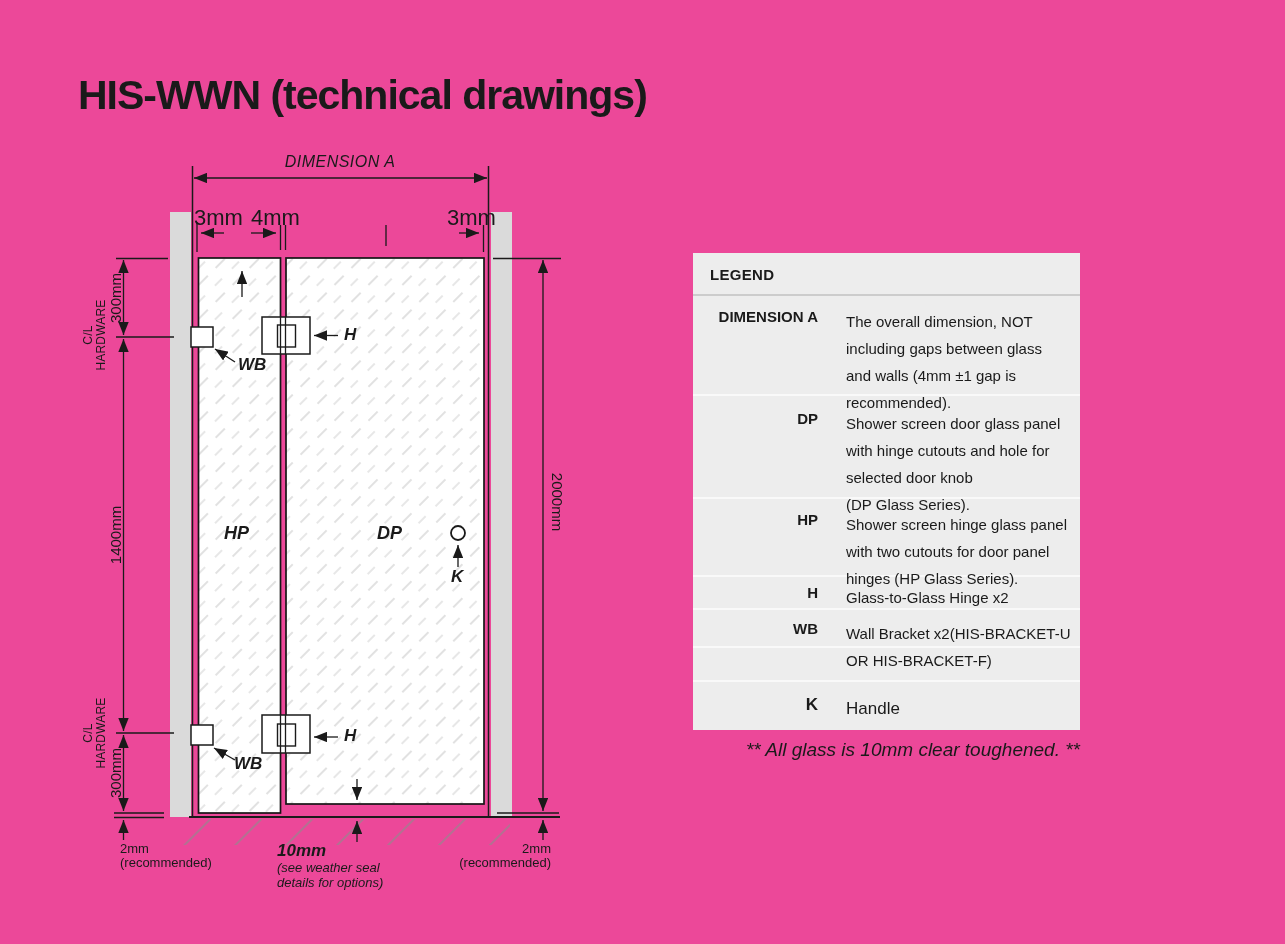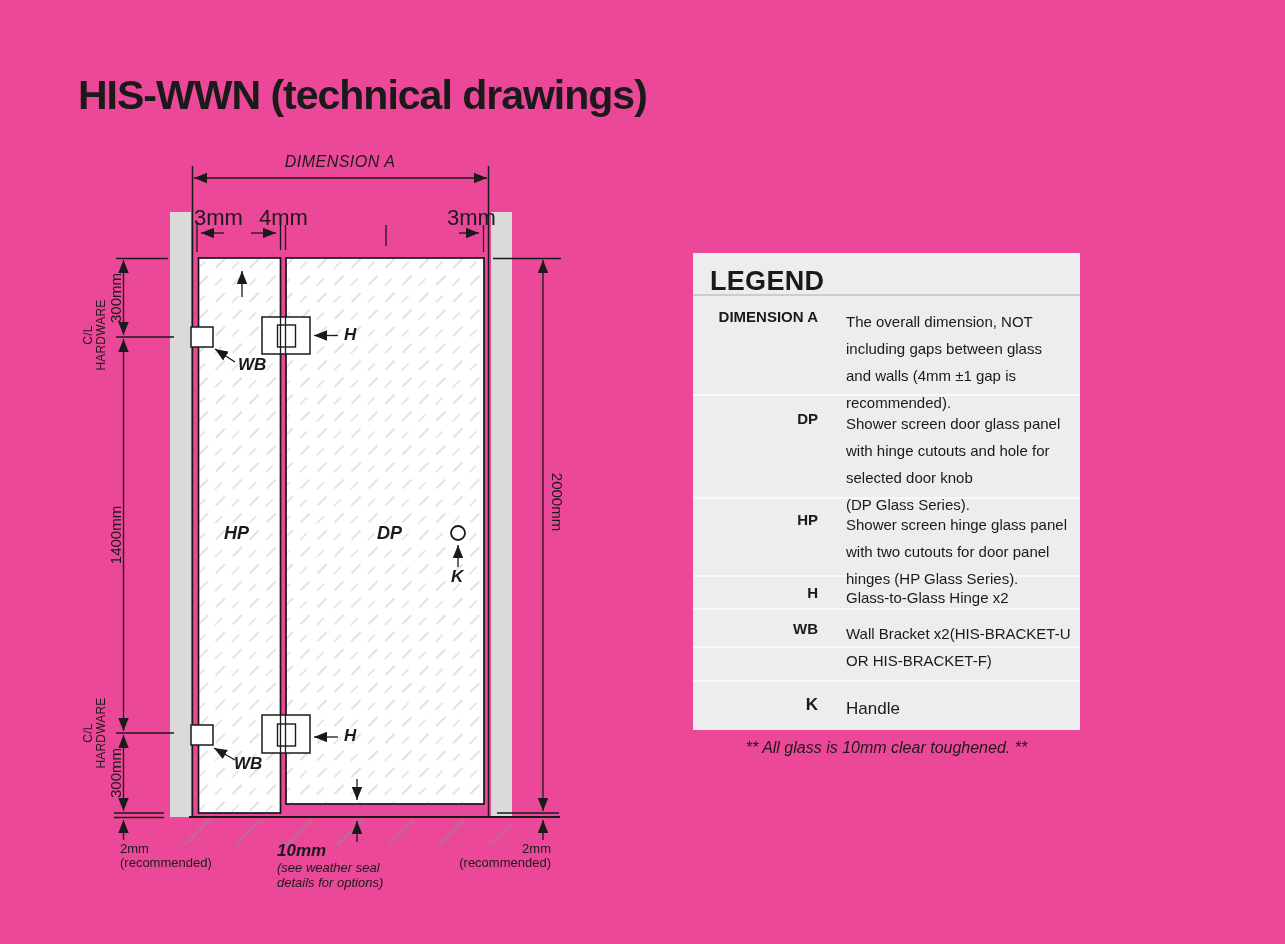--- a/index.html
+++ b/index.html
@@ -23,35 +23,35 @@
 
   .foot-note { text-align:center; }
   .foot-big { font-size:13px; white-space:nowrap; }
   .foot-big-i { font-size:17px; font-weight:700; font-style:italic; white-space:nowrap; }
   .foot-small { font-size:13px; white-space:pre-line; line-height:1.14; }
   .foot-small-i { font-size:13px; font-style:italic; white-space:pre-line; line-height:1.14; }
   .ta-l { text-align:left; } .ta-c { text-align:left; } .ta-r { text-align:right; }
 
   .legend-box { position:absolute; left:693px; top:253px; width:387px; height:477px; background:#ededed; }
   .legend-header { height:43px; padding:13px 0 0 17px; border-bottom:2px solid #cccccc;
-                   font-size:27px; font-weight:700; letter-spacing:0.3px; }
+                   font-size:15px; font-weight:700; letter-spacing:0.3px; }
   .lg-row { display:flex; align-items:flex-start; }
   .lg-row + .lg-row { border-top:2px solid #f9f9f9; }
   .lg-term { width:125px; flex:0 0 125px; text-align:right; font-weight:700; font-size:15px; white-space:nowrap; }
   .lg-desc { margin-left:28px; font-size:15px; line-height:27px; white-space:pre-line; width:max-content; }
   .r-dima { height:98px;  padding-top:12px; }
   .r-dp   { height:103px; padding-top:14px; }
   .r-hp   { height:78px;  padding-top:12px; }
   .r-h    { height:33px;  padding-top:7px;  }
   .r-wb   { height:38px;  padding-top:10px; }
   .r-gap  { height:34px; }
   .r-k    { height:46px;  padding-top:13px; }
   .r-k .lg-term, .r-k .lg-desc { font-size:17px; }
-  .legend-footnote { position:absolute; left:693px; top:739px; width:387px; text-align:center;
-                     font-style:italic; font-size:16px; }
+  .legend-footnote { position:absolute; left:693px; top:739px; width:387px; text-align:right;
+                     font-style:italic; font-size:19px; }
 </style>
 </head>
 <body>
 
 <div id="stage">
 
   <svg id="draw-svg" width="1285" height="944" viewBox="0 0 1285 944">
     <defs>
       <marker id="ah" viewBox="0 0 10 8" refX="10" refY="4" markerWidth="10" markerHeight="8" orient="auto-start-reverse">
         <path d="M0,0 L10,4 L0,8 z" fill="#1a1a1a"></path>
@@ -141,21 +141,21 @@
       <line x1="357" y1="779" x2="357" y2="800" marker-end="url(#ah)"></line>
       <line x1="357" y1="842" x2="357" y2="821" marker-end="url(#ah)"></line>
     </g>
   </svg>
 
   <div class="abs page-title" style="left:78px; top:72px;">HIS-WWN (technical drawings)</div>
 
   <div class="abs dim-a" style="left:250px; top:153px; width:180px;">DIMENSION A</div>
 
   <div class="abs dim-label" style="left:194px; top:205px;">3mm</div>
-  <div class="abs dim-label" style="left:259px; top:205px;">4mm</div>
+  <div class="abs dim-label" style="left:251px; top:205px;">4mm</div>
   <div class="abs dim-label" style="left:447px; top:205px;">3mm</div>
 
   <div class="vlab rot-ccw lab-cl" style="left:95px; top:335px;">C/L
 HARDWARE</div>
   <div class="vlab rot-ccw lab-15" style="left:116px; top:298px;">300mm</div>
   <div class="vlab rot-ccw lab-15" style="left:116px; top:535px;">1400mm</div>
   <div class="vlab rot-ccw lab-cl" style="left:95px; top:733px;">C/L
 HARDWARE</div>
   <div class="vlab rot-ccw lab-15" style="left:116px; top:773px;">300mm</div>
   <div class="vlab rot-cw lab-15" style="left:557px; top:502px;">2000mm</div>

